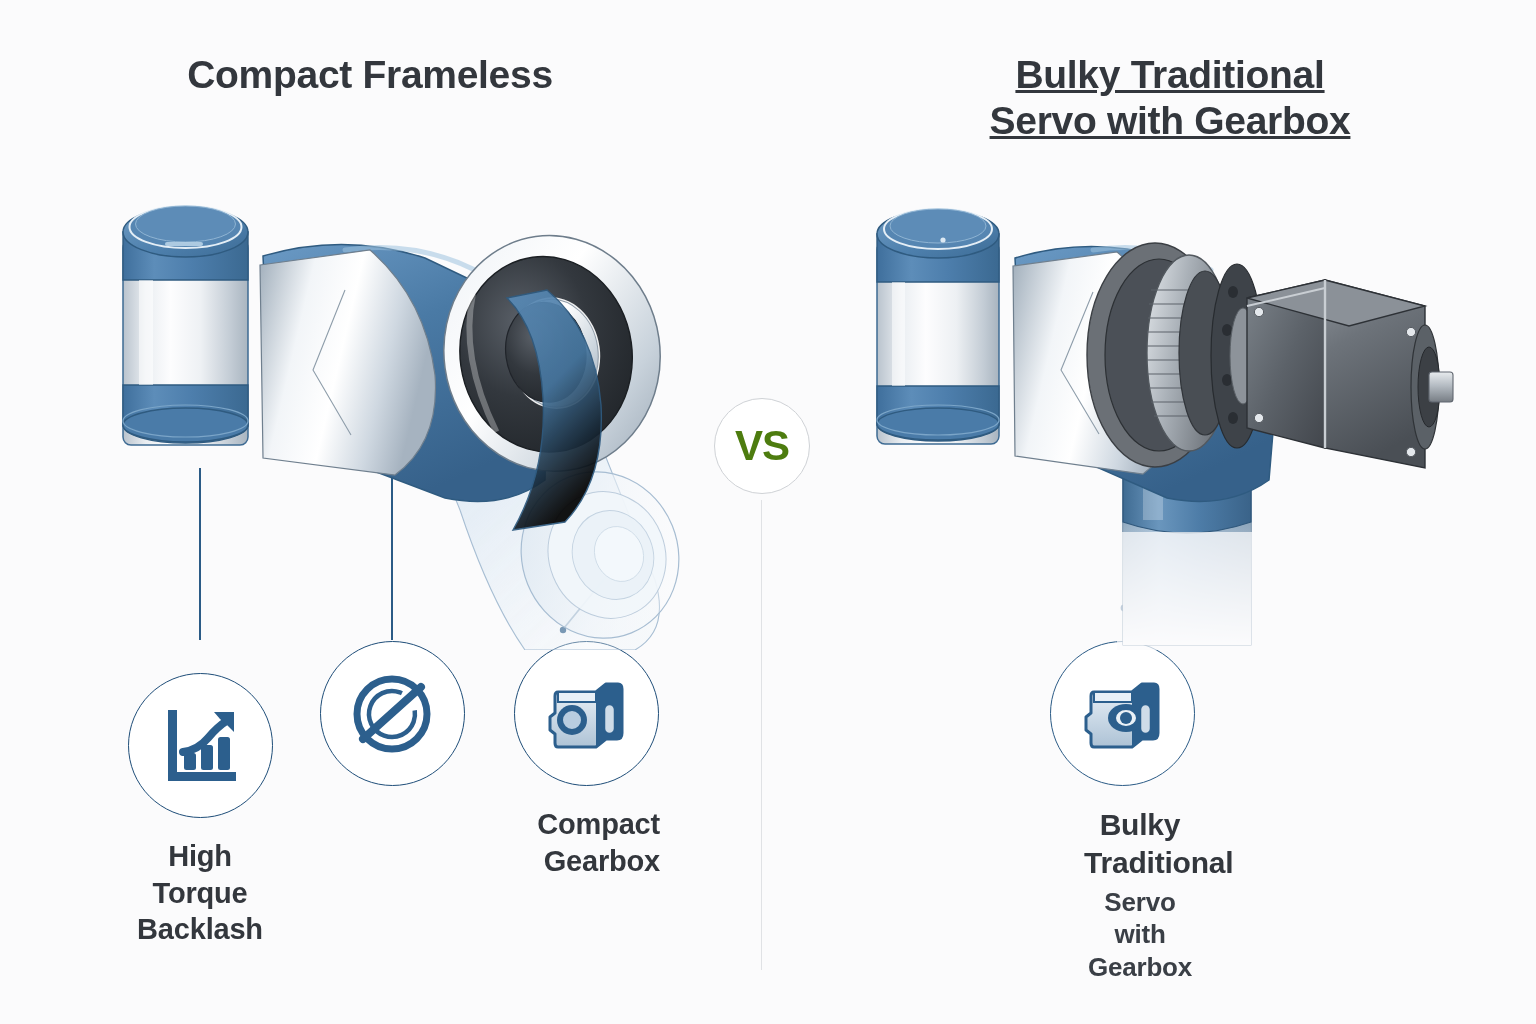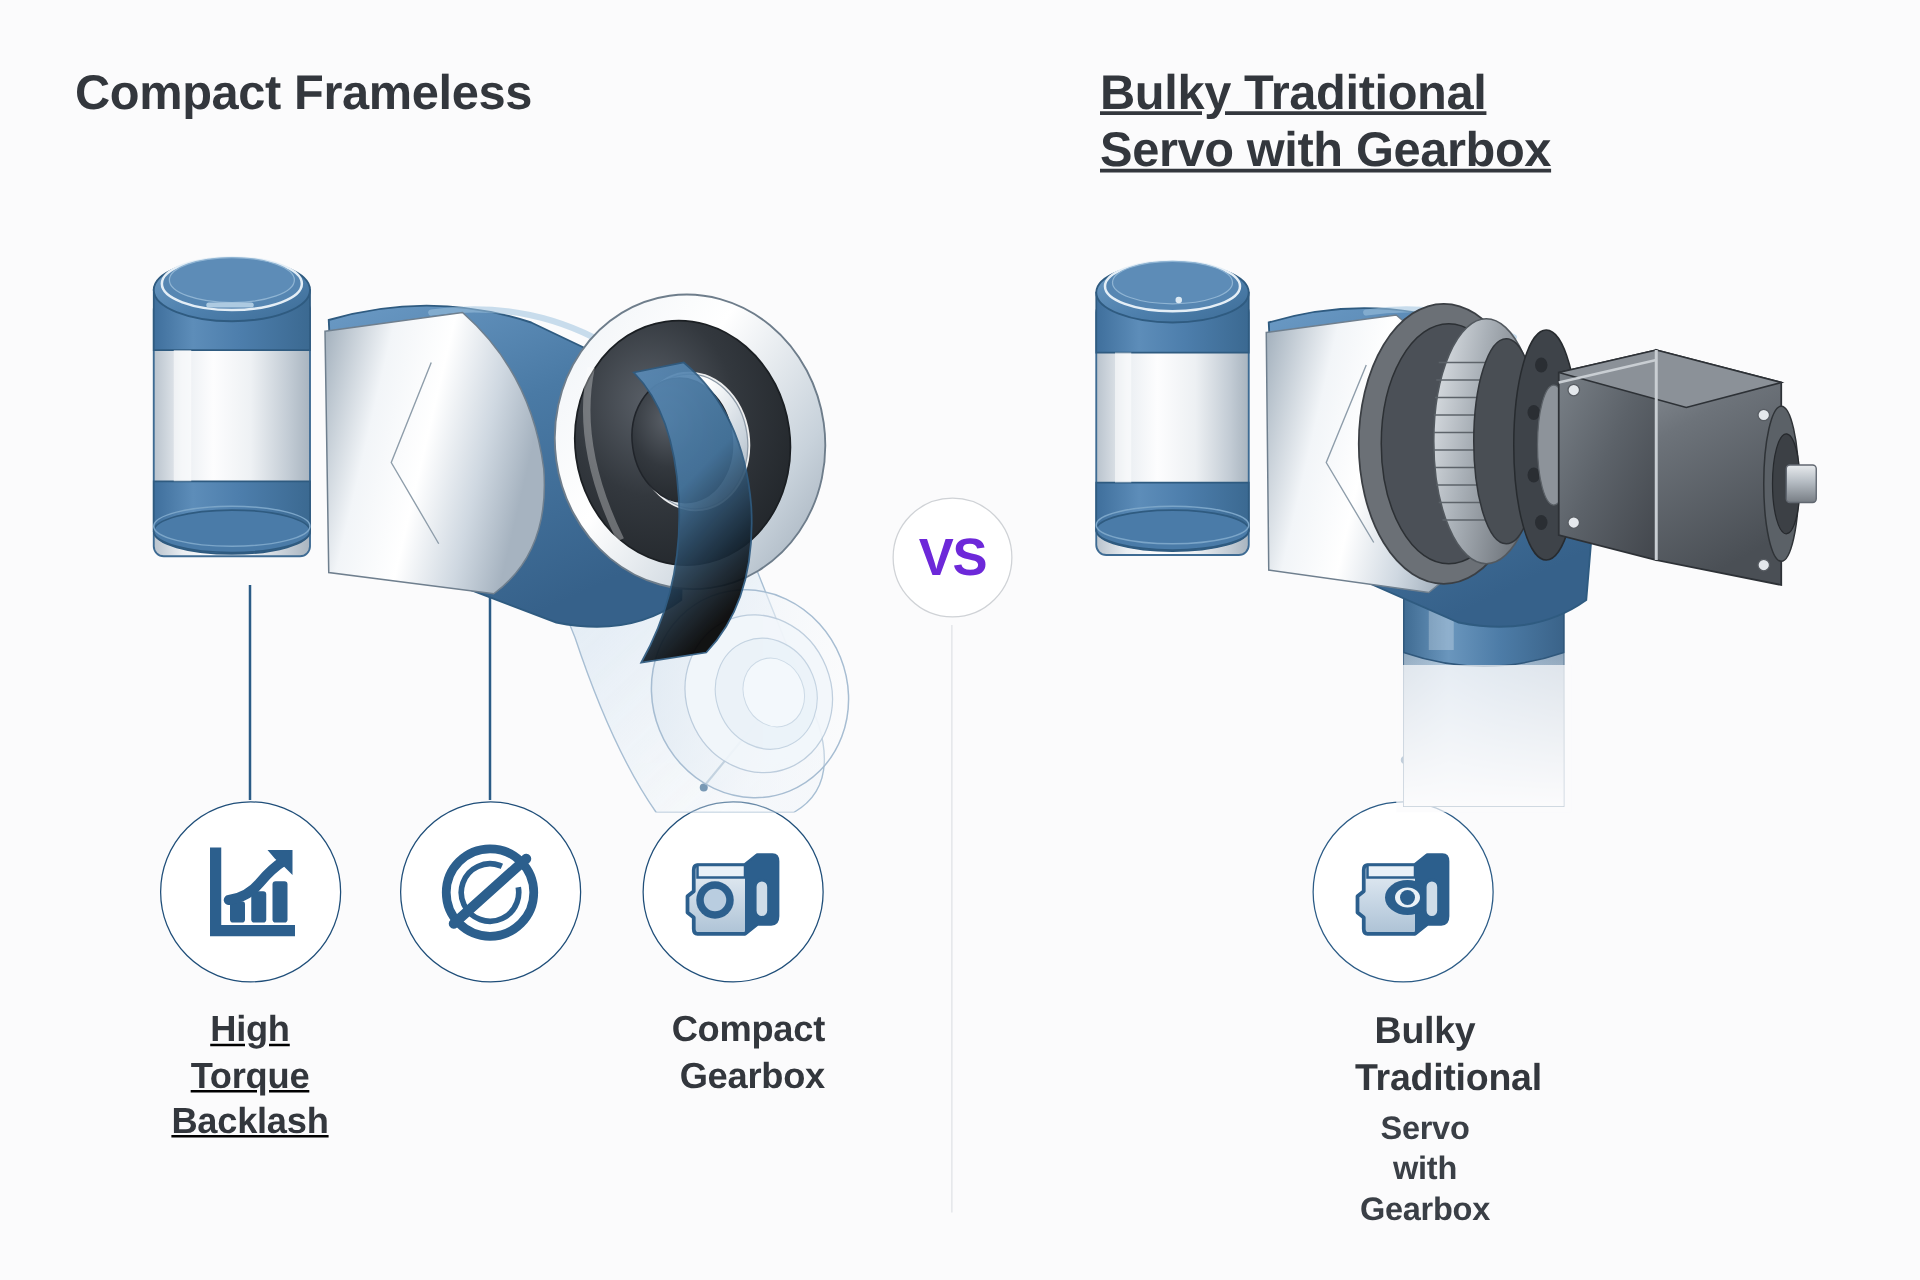--- a/index.html
+++ b/index.html
@@ -6,57 +6,57 @@
   html,body{
     width:1536px; height:1024px;
     background:#fbfbfc;
     font-family:"Liberation Sans", sans-serif;
     overflow:hidden;
   }
   #stage{ position:relative; width:1536px; height:1024px; background:#fbfbfc; }
 
   
   .panel-title{
-    position:absolute; text-align:left;
+    position:absolute; text-align:center;
     font-size:39px; font-weight:700; color:#33373d;
     line-height:1.18; letter-spacing:-0.3px;
   }
   #title-left{ left:60px; top:52px; width:620px; }
   #title-right{ left:880px; top:52px; width:580px;text-decoration:underline; }
   .tl2{ display:block; }
 
   
   #vs-badge{
     position:absolute; left:714px; top:398px;
     width:96px; height:96px; border-radius:50%;
     background:#ffffff; border:1.6px solid #cfd2d6;
     display:flex; align-items:center; justify-content:center;
     z-index:40;
   }
   #vs-badge span{
-    font-size:42px; font-weight:700; color:#6d28d9; letter-spacing:-1px;
+    font-size:42px; font-weight:700; color:#4d7c0f; letter-spacing:-1px;
   }
   #divider{
     position:absolute; left:761px; top:500px; width:1.3px; height:470px;
     background:#e0e2e5; z-index:5;
   }
 
   
   .feat{ position:absolute; width:148px; text-align:center; }
   .feat .circle{
     width:145px; height:145px; border-radius:50%;
     border:1.7px solid #1f4e79; background:#ffffff;
     display:flex; align-items:center; justify-content:center;
     position:relative; margin:0 auto;
   }
   .feat .cap{
     margin-top:20px; font-size:29px; font-weight:700; color:#33373d;
     line-height:1.26; letter-spacing:-0.2px;
   }
-  #feat-1{ left:126px; top:641px;text-decoration:underline; }
+  #feat-1{ left:126px; top:673px; }
   #feat-2{ left:318px; top:641px; }
   #feat-3{ left:512px; top:641px;text-align:right; }
   #feat-r{ left:1048px; top:641px; }
   #feat-r .circle{ border-color:#2b5b86; }
   #feat-r .cap{ font-size:30px;margin-left:36px; }
   #feat-r .cap .sub{ display:block; font-size:26px; font-weight:600; color:#3a3f46; margin-top:4px; }
 
   
   .lead{ position:absolute; background:#2b5b86; width:1.7px; z-index:6; }
   #lead-1{ left:199px; top:468px; height:172px; }

